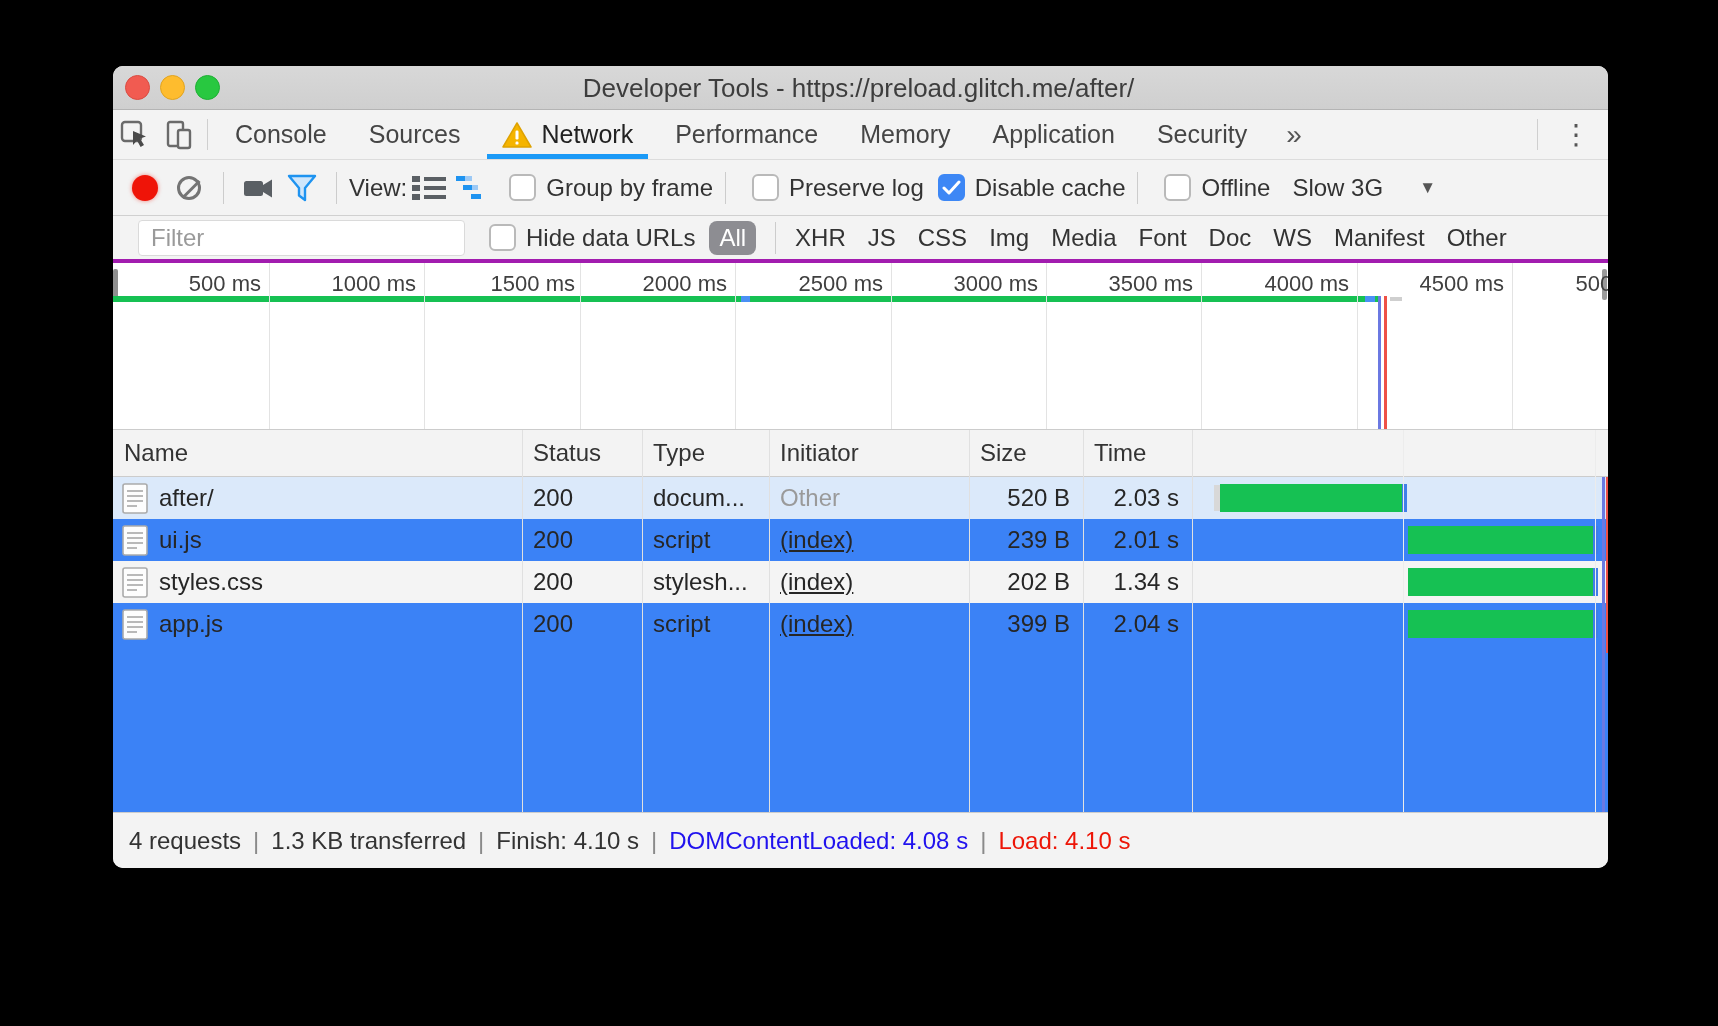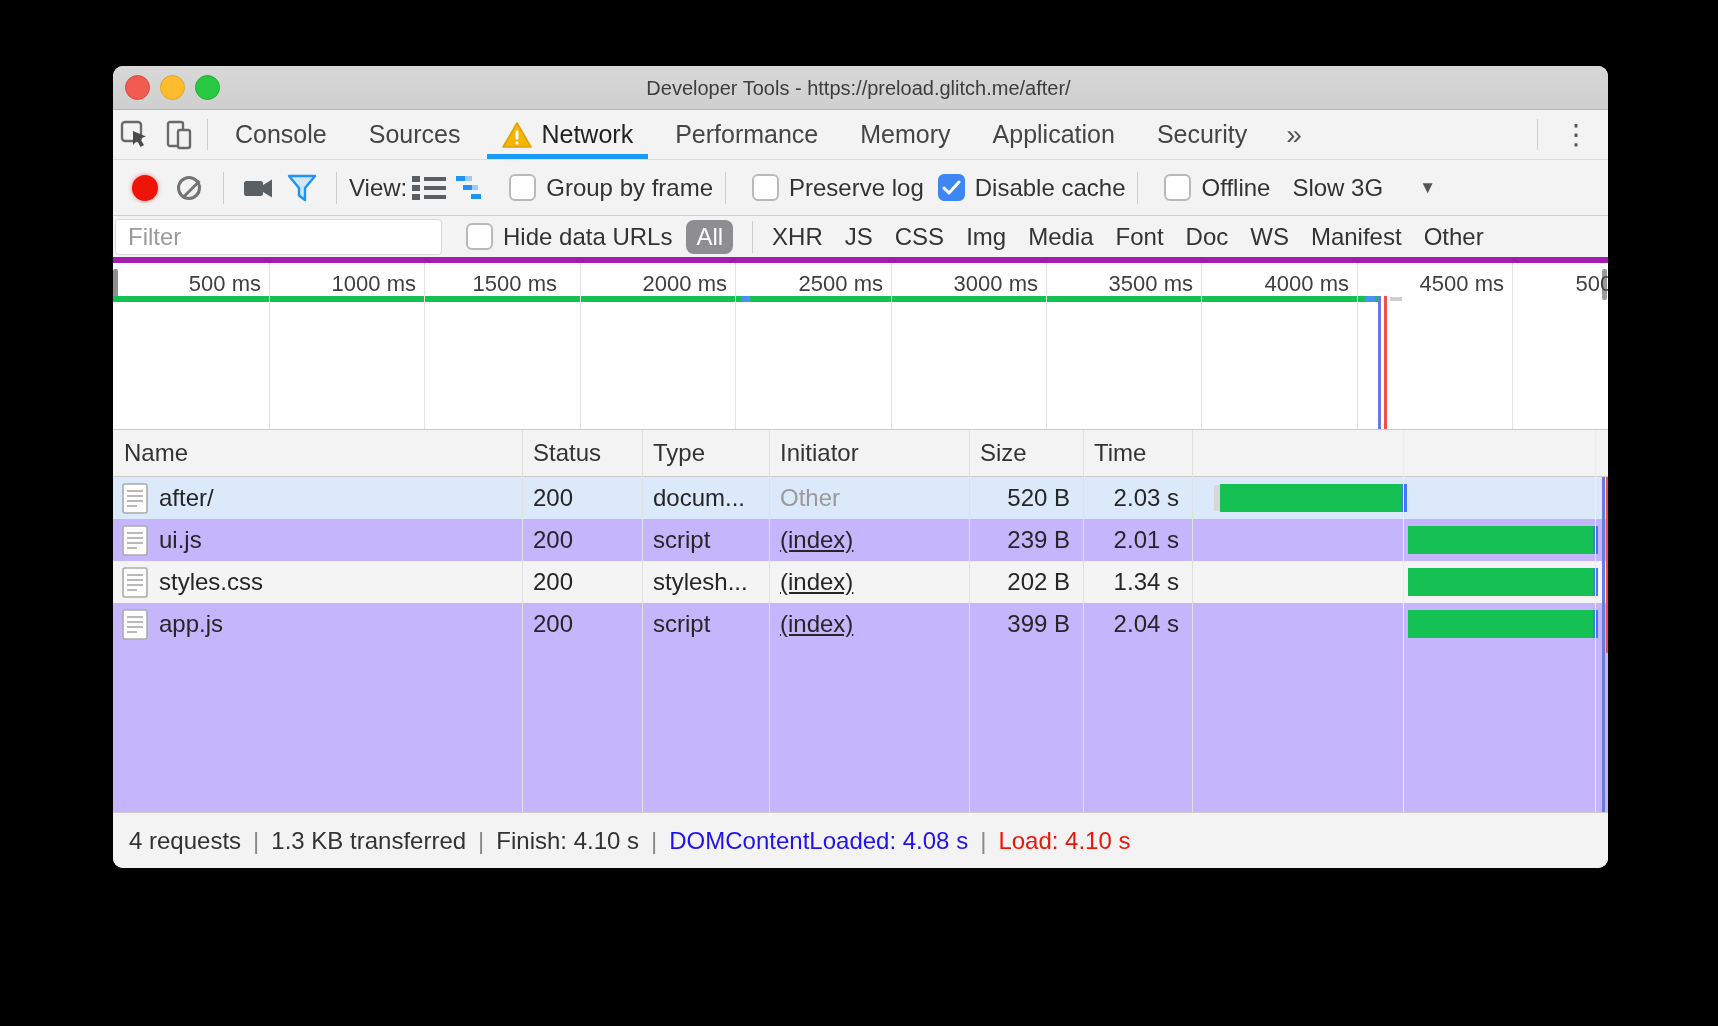--- a/index.html
+++ b/index.html
@@ -5,21 +5,21 @@
   * { margin:0; padding:0; box-sizing:border-box; }
   html,body { width:1718px; height:1026px; background:#000; font-family:"Liberation Sans", sans-serif; }
   .window {
     position:absolute; left:113px; top:66px; width:1495px; height:802px;
     background:#fff; border-radius:10px; overflow:hidden;
     box-shadow:0 18px 50px rgba(0,0,0,.65);
     color:#333;
   }
   
   .titlebar { position:relative; height:44px; background:linear-gradient(#d8d8d8,#cfcfcf); border-bottom:1px solid #b4b4b4; }
-  .title { position:absolute; left:0; right:4px; top:0; height:44px; line-height:44px; text-align:center; font-size:20px; color:#3d3d3d; white-space:nowrap; }
+  .title { position:absolute; left:0; right:4px; top:0; height:44px; line-height:44px; text-align:center; font-size:26px; color:#3d3d3d; white-space:nowrap; }
   .lights { position:absolute; left:12px; top:9px; display:flex; gap:10px; }
   .light { width:25px; height:25px; border-radius:50%; }
   .light.red { background:#f15b51; border:1px solid #d94c42; }
   .light.yellow { background:#febc2e; border:1px solid #e0a320; }
   .light.green { background:#28c840; border:1px solid #1faf34; }
   
   .tabbar { position:relative; height:50px; background:#f3f3f3; border-bottom:1px solid #dcdcdc; display:flex; align-items:stretch; }
   .tool-iconbtn { width:44px; display:flex; align-items:center; justify-content:center; }
   .tbar-sep { width:1px; background:#cfcfcf; margin:9px 6px; }
   .tab { position:relative; display:flex; align-items:center; gap:9px; padding:0 21px; font-size:25px; color:#454545; white-space:nowrap; }
@@ -33,39 +33,39 @@
   .icbtn { display:flex; align-items:center; justify-content:center; width:44px; height:40px; }
   .rec-dot { width:26px; height:26px; border-radius:50%; background:#ef1408; box-shadow:0 0 4px rgba(239,20,8,.5); }
   .clear-circ { position:relative; width:24px; height:24px; border:3px solid #747474; border-radius:50%; }
   .clear-circ::after { content:""; position:absolute; left:-1px; top:9px; width:24px; height:3px; background:#747474; transform:rotate(-45deg); }
   .lbl { white-space:nowrap; }
   .cb { width:27px; height:27px; border:2px solid #b9b9b9; border-radius:6px; background:#fff; margin:0 10px 0 14px; flex:none; display:flex; align-items:center; justify-content:center; }
   .cb.checked { background:#3d87f5; border-color:#3d87f5; }
   .throttle { display:flex; align-items:center; margin-left:22px; }
   .dd-arrow { font-size:17px; color:#555; margin-left:36px; }
   
-  .filterbar { height:47px; background:#f3f3f3; border-bottom:6px solid #a21caf; display:flex; align-items:center; padding:0 2px; font-size:24px; color:#333; }
+  .filterbar { height:47px; background:#f3f3f3; border-bottom:4px solid #a21caf; display:flex; align-items:center; padding:0 25px; font-size:24px; color:#333; }
   .filter-input { width:327px; height:36px; border:1px solid #dadada; border-radius:4px; padding:0 12px; font-size:24px; font-family:"Liberation Sans",sans-serif; color:#333; outline:none; }
   .filter-input::placeholder { color:#9a9a9a; }
   .ftype { padding:3px 0; margin:0 11px; white-space:nowrap; }
   .ftype.pill { background:#8d8d92; color:#fff; border-radius:8px; padding:3px 10px; }
   
   .overview { position:relative; height:167px; background:#fff; border-bottom:1px solid #ccc; overflow:hidden; }
   .gridline { position:absolute; top:0; bottom:0; width:1px; background:#e3e3e3; }
   .tick-label { position:absolute; top:8px; width:140px; text-align:right; font-size:22px; color:#404040; white-space:nowrap; }
   .ov-green { position:absolute; left:0; top:33px; width:1265px; height:6px; background:#16c153; }
   .ov-bluedot { position:absolute; left:628px; top:33px; width:9px; height:6px; background:#4a90f5; }
   .ov-blueseg { position:absolute; left:1252px; top:33px; width:10px; height:6px; background:#4a90f5; }
   .ov-grayseg { position:absolute; left:1277px; top:34px; width:12px; height:4px; background:#cfcfcf; }
   .ov-dcl { position:absolute; left:1265px; top:33px; width:3px; height:134px; background:#6b79e2; }
   .ov-load { position:absolute; left:1271px; top:33px; width:3px; height:134px; background:#ee5147; }
   .ov-handle-l { position:absolute; left:0; top:6px; width:5px; height:31px; background:#8f8f8f; border-radius:2px; }
   .ov-handle-r { position:absolute; right:1px; top:6px; width:5px; height:31px; background:#9a9a9a; border-radius:2px; }
   
-  .tablesec { position:relative; height:382px; background:#c4b5fd; }
+  .tablesec { position:relative; height:382px; background:#3b82f6; }
   .colline { position:absolute; top:0; bottom:0; width:1px; background:#e0e0e0; z-index:3; }
   .thead { position:relative; height:47px; background:#f3f3f3; border-bottom:1px solid #ccc; display:grid; grid-template-columns:409px 120px 127px 200px 114px 109px 1fr; align-items:center; font-size:24px; color:#333; z-index:2; }
   .thead .hc { padding-left:11px; white-space:nowrap; overflow:hidden; }
   .hc-wf { position:relative; }
   .sort-arrow { position:absolute; right:12px; top:50%; transform:translateY(-50%); font-size:21px; color:#6e6e6e; }
   .row { position:relative; height:42px; display:grid; grid-template-columns:409px 120px 127px 200px 114px 109px 1fr; align-items:center; font-size:24px; color:#262626; z-index:1; }
   .row.even { background:#f4f4f4; }
   .row.selected { background:#dbe9fa; }
   .cell { padding-left:11px; white-space:nowrap; overflow:hidden; }
   .cell.num { text-align:right; padding-right:13px; padding-left:16px; }
@@ -249,21 +249,21 @@
     <div class="ov-bluedot"></div>
     <div class="ov-blueseg"></div>
     <div class="ov-grayseg"></div>
     <div class="ov-dcl"></div>
     <div class="ov-load"></div>
   <div class="gridline" style="left: 156px;"></div>
       <div class="tick-label" style="left: 8px;">500 ms</div>
       <div class="gridline" style="left: 311px;"></div>
       <div class="tick-label" style="left: 163px;">1000 ms</div>
       <div class="gridline" style="left: 467px;"></div>
-      <div class="tick-label" style="left: 304px;">1500 ms</div>
+      <div class="tick-label" style="left: 322px;">1500 ms</div>
       <div class="gridline" style="left: 622px;"></div>
       <div class="tick-label" style="left: 474px;">2000 ms</div>
       <div class="gridline" style="left: 778px;"></div>
       <div class="tick-label" style="left: 630px;">2500 ms</div>
       <div class="gridline" style="left: 933px;"></div>
       <div class="tick-label" style="left: 785px;">3000 ms</div>
       <div class="gridline" style="left: 1088px;"></div>
       <div class="tick-label" style="left: 940px;">3500 ms</div>
       <div class="gridline" style="left: 1244px;"></div>
       <div class="tick-label" style="left: 1096px;">4000 ms</div>

